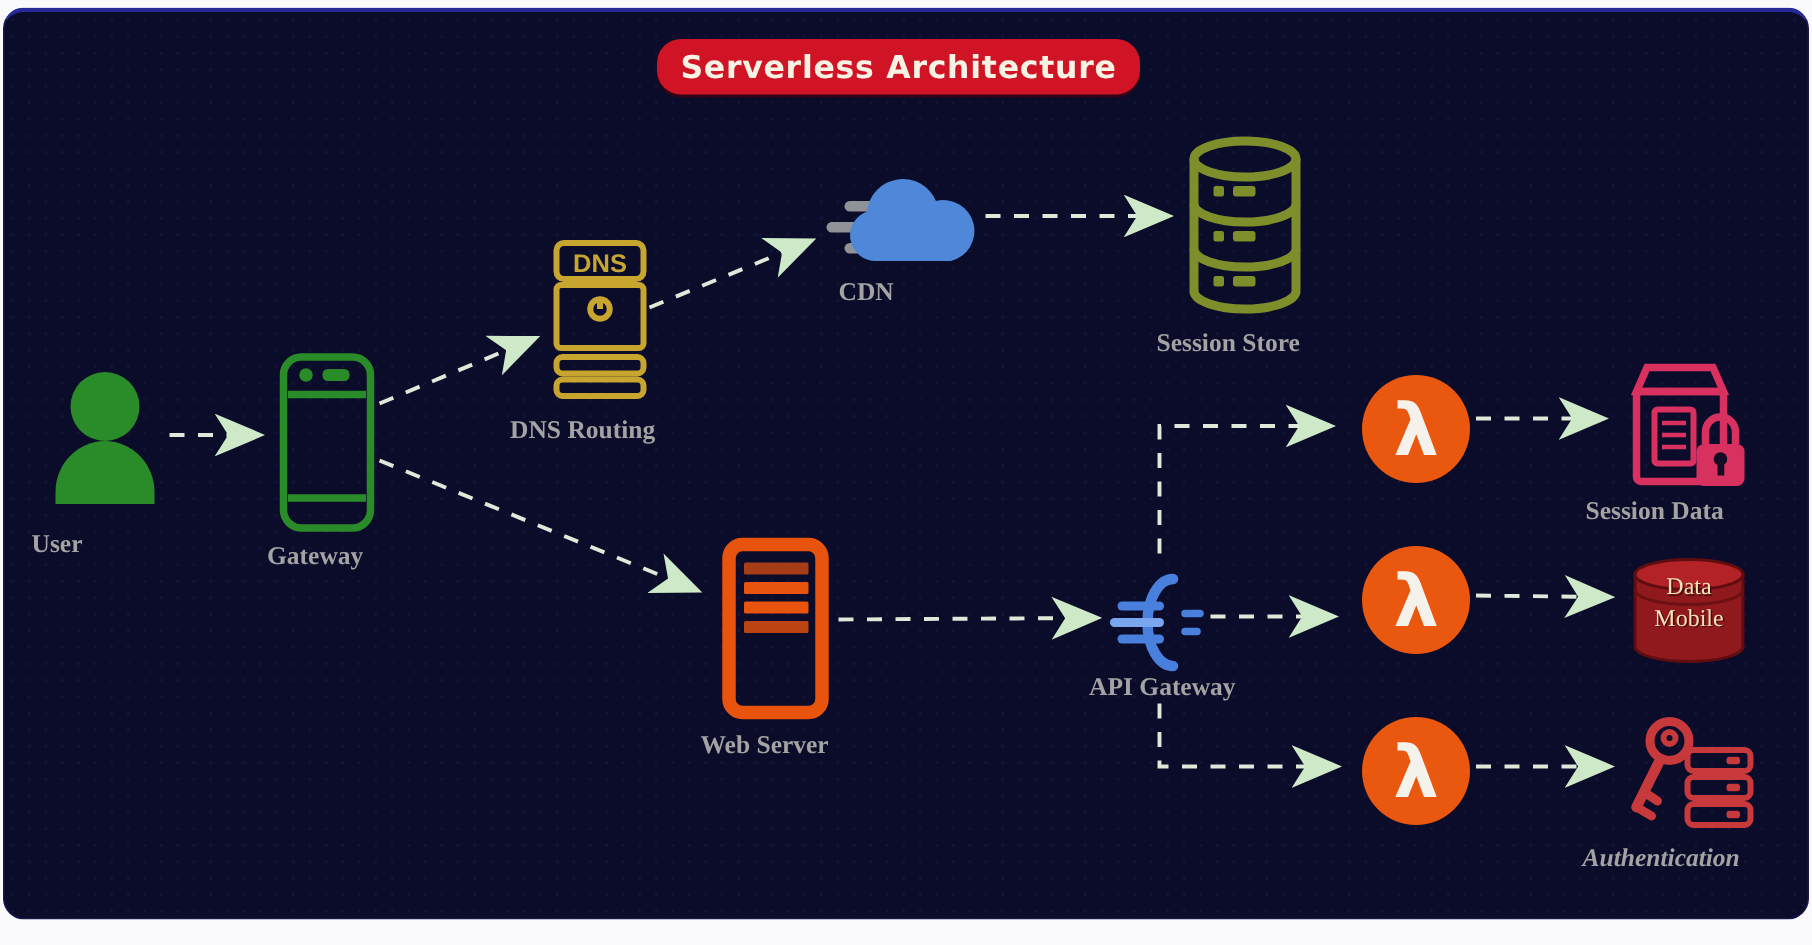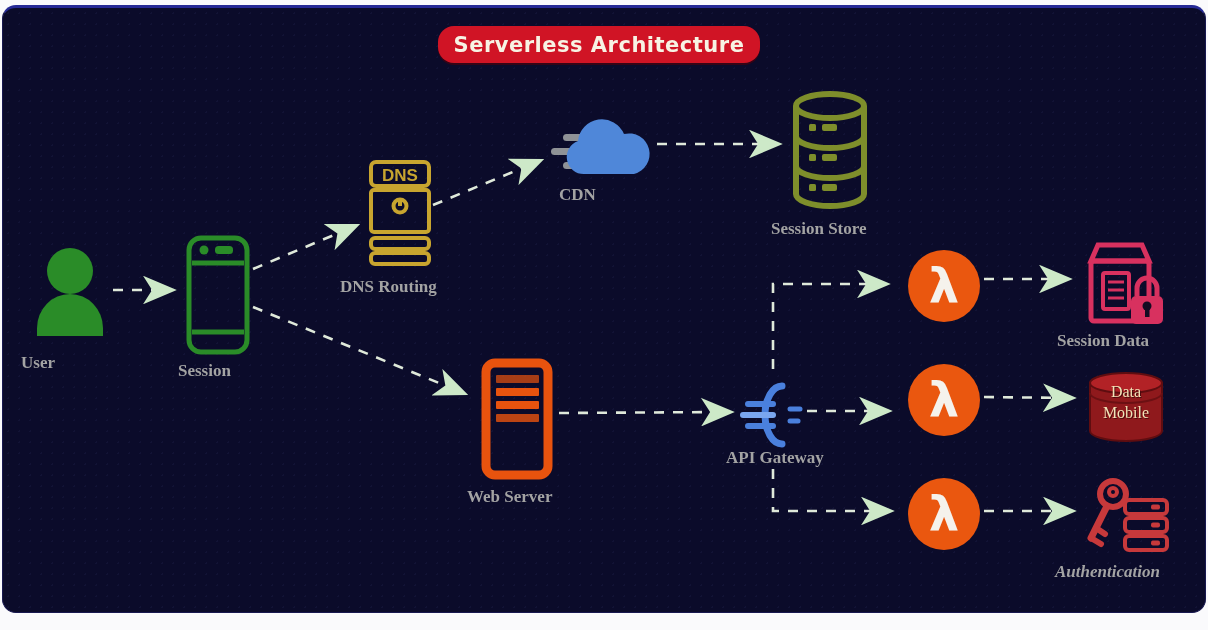--- a/index.html
+++ b/index.html
@@ -67,21 +67,21 @@
       <svg width="64" height="120" viewBox="0 0 64 120">
         <g stroke="#2a8c28" stroke-width="5" fill="none">
           <rect x="3" y="3" width="58" height="114" rx="12"></rect>
           <line x1="6" y1="28" x2="58" y2="28"></line>
           <line x1="6" y1="97" x2="58" y2="97"></line>
         </g>
         <circle cx="18" cy="15" r="4.5" fill="#2a8c28"></circle>
         <rect x="29" y="11" width="18" height="8" rx="3.5" fill="#2a8c28"></rect>
       </svg>
     </div>
-    <div class="lbl" style="left:175px;top:352px;width:80px;">Session</div>
+    <div class="lbl" style="left:175px;top:352px;width:80px;">Gateway</div>
 
     <div class="node" style="left:365px;top:152px;">
       <svg width="64" height="106" viewBox="0 0 64 106">
         <g stroke="#c8a52f" stroke-width="4" fill="none">
           <rect x="3" y="2" width="58" height="24" rx="5"></rect>
           <rect x="3" y="30" width="58" height="42" rx="3"></rect>
           <circle cx="32" cy="46" r="6.5"></circle>
           <line x1="32" y1="39" x2="32" y2="46"></line>
           <rect x="3" y="78" width="58" height="11" rx="4"></rect>
           <rect x="3" y="93" width="58" height="11" rx="4"></rect>

